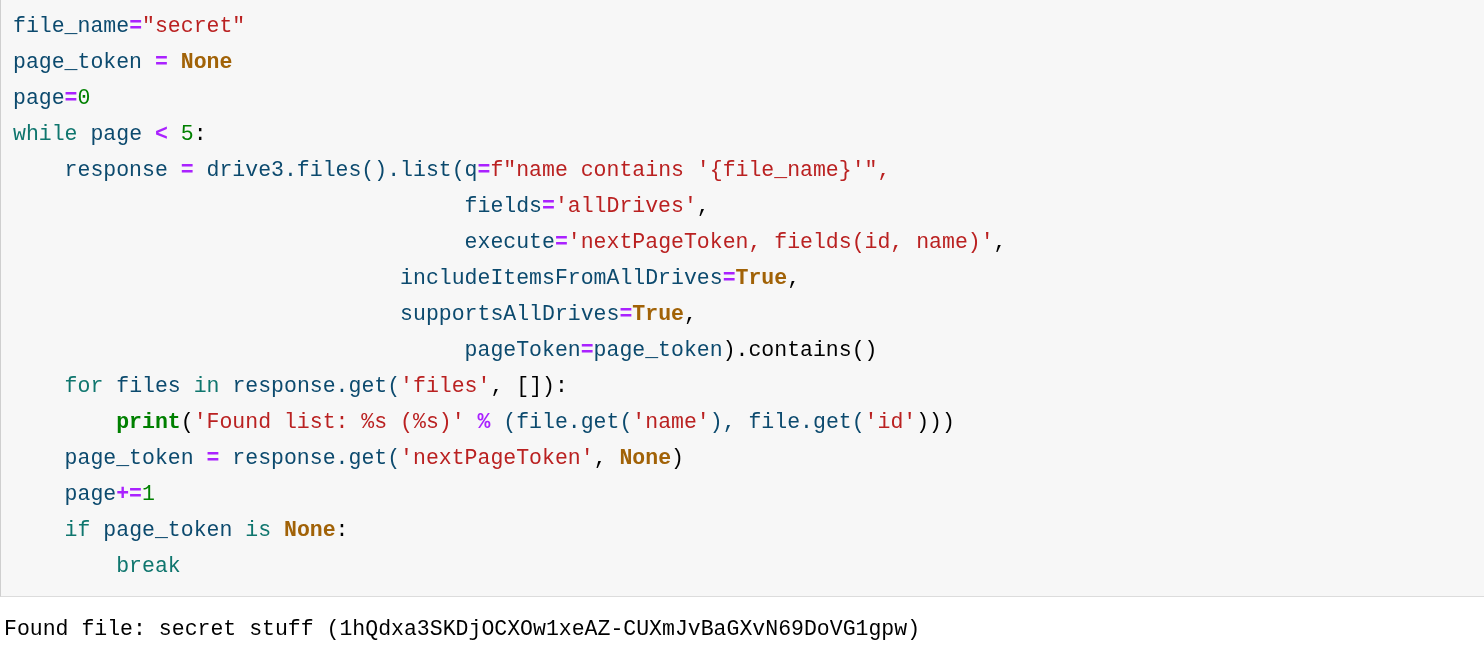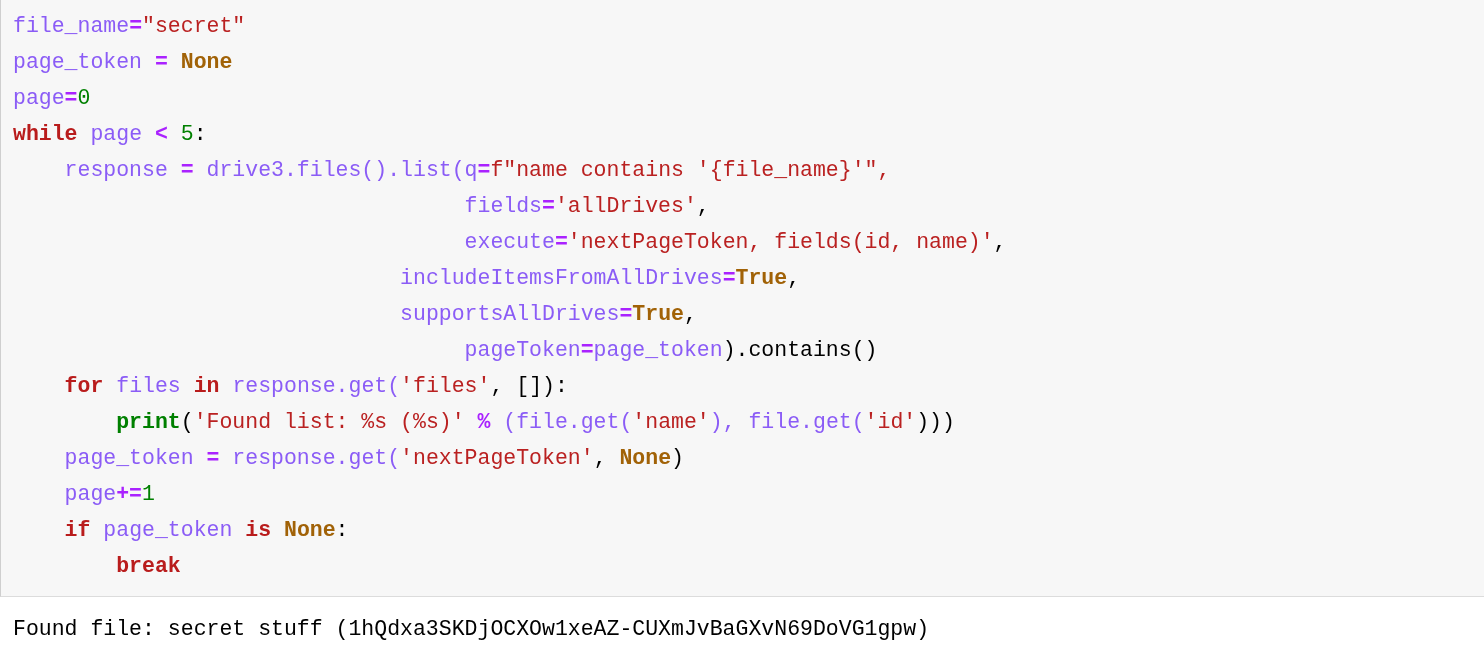--- a/index.html
+++ b/index.html
@@ -44,33 +44,33 @@
     padding: 0;
     font-family: "Liberation Mono", "DejaVu Sans Mono", monospace;
     font-size: 21.5px;
     line-height: 36px;
     color: #000000;
     white-space: pre;
     letter-spacing: 0px;
   }
 
   
-  .k  { color: #b91c1c; font-weight: bold; }   
+  .k  { color: #0f766e; font-weight: normal; }   
   .kc { color: #a16207; font-weight: bold; }   
   .nb { color: #008000; font-weight: bold; } 
   .o  { color: #aa22ff; font-weight: bold; }   
   .s  { color: #ba2121; }   
   .mi { color: #008000; }                      
-  .n  { color: #8b5cf6; }                      
+  .n  { color: #0c4a6e; }                      
   .p  { color: #000000; }                      
 
   
   .output {
     position: absolute;
-    left: 9px;
+    left: 0px;
     top: 612px;
     width: 1280px;
   }
   pre.outtext {
     margin: 0;
     padding: 0 0 0 4px;
     font-family: "Liberation Mono", "DejaVu Sans Mono", monospace;
     font-size: 21.5px;
     line-height: 34px;
     color: #000000;

